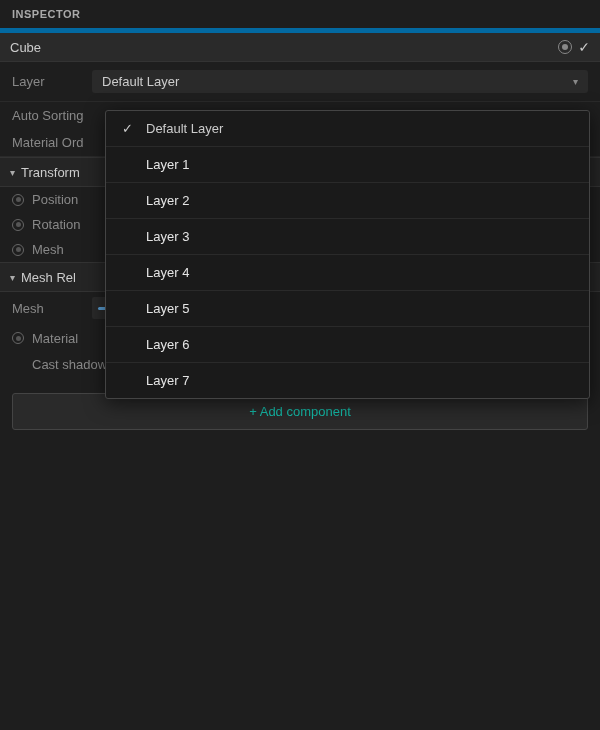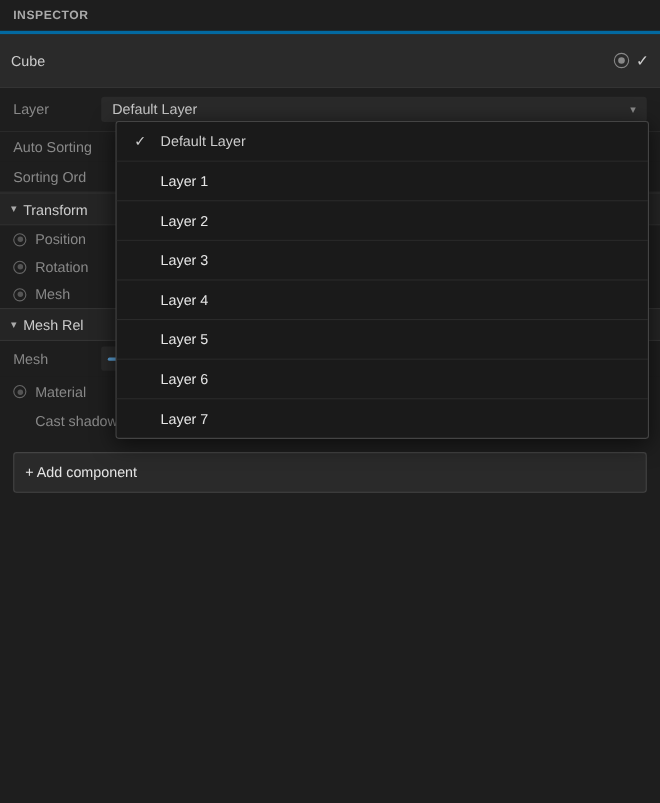--- a/index.html
+++ b/index.html
@@ -28,23 +28,23 @@
       font-weight: bold;
       color: #aaaaaa;
       letter-spacing: 0.5px;
       text-transform: uppercase;
       background: #1e1e1e;
     }
 
     .object-name-row {
       display: flex;
       align-items: center;
-      padding: 16px 10px;
+      padding: 6px 10px;
       background: #2a2a2a;
-      border-top: 3px solid #0369a1;
+      border-top: 5px solid #0369a1;
       border-bottom: 1px solid #333;
     }
 
     .object-name-input {
       flex: 1;
       background: transparent;
       border: none;
       color: #cccccc;
       font-size: 13px;
       outline: none;
@@ -306,25 +306,25 @@
       height: 14px;
       border: 1.5px solid #666;
       margin-left: 80px;
       margin-right: 0;
       background: transparent;
     }
 
     .add-component-btn {
       margin: 16px 12px;
       padding: 10px;
-      text-align: left;
+      text-align: center;
       background: #2a2a2a;
       border: 1px solid #444;
       border-radius: 3px;
-      color: #e5e5e5;
+      color: #14b8a6;
       cursor: pointer;
       font-size: 13px;
     }
 
     .three-dots {
       color: #888;
       font-size: 14px;
       cursor: pointer;
     }
   </style>
@@ -354,21 +354,21 @@
       <span style="display:inline-block;width:20px;"></span>
       <span class="chevron-down">▾</span>
     </div>
   </div>
 
   <div class="auto-sorting-row">
     <span class="auto-sorting-label">Auto Sorting</span>
   </div>
 
   <div class="sorting-order-row">
-    <span class="sorting-order-label">Sorting Ord</span>
+    <span class="sorting-order-label">Material Ord</span>
   </div>
 
   <div class="section-header">
     <span class="section-arrow">▾</span>
     <span class="section-title">Transform</span>
     <div class="section-icons">
       <div class="icon-circle">
         <span style="width:5px;height:5px;border-radius:50%;background:#666;display:block;"></span>
       </div>
       <span class="three-dots">⋮</span>

